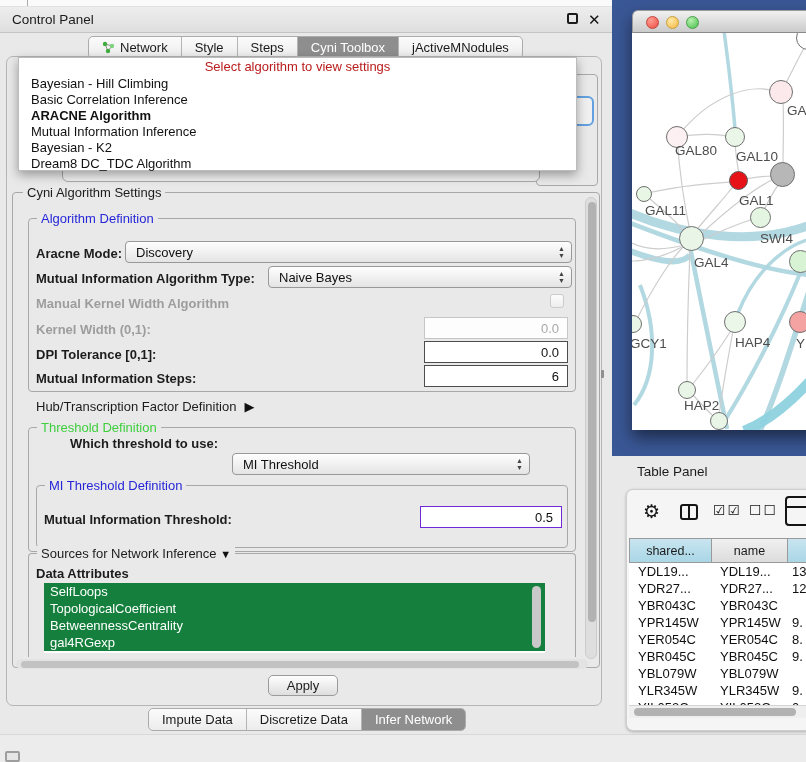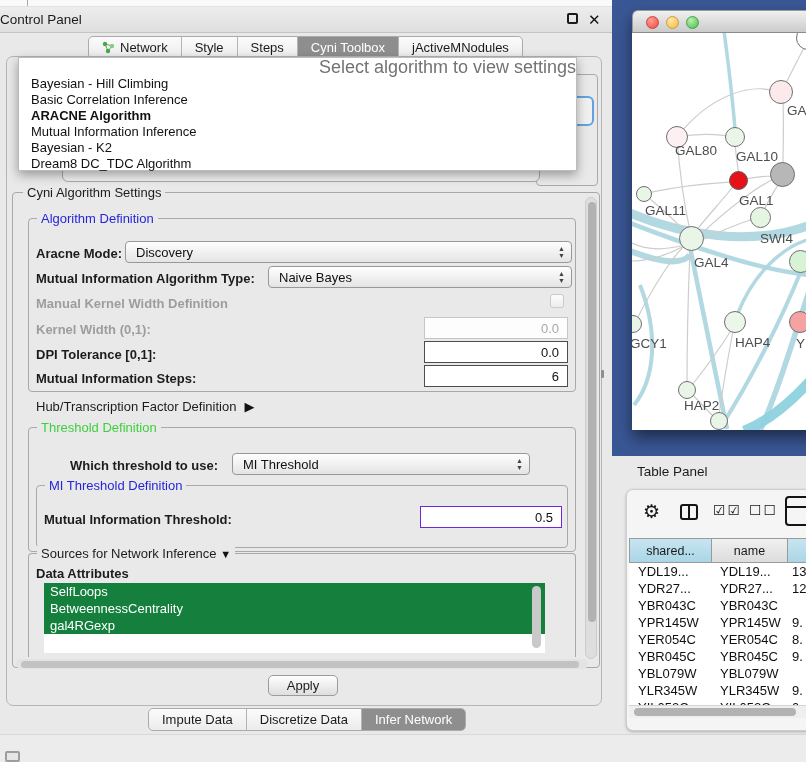--- a/index.html
+++ b/index.html
@@ -7,40 +7,40 @@
        font-family:"Liberation Sans","DejaVu Sans",sans-serif;font-size:13px;color:#1c1c1c;}
   .abs{position:absolute;box-sizing:border-box}
   
   #desktop{left:610px;top:0;width:196px;height:734px;background:#3a5795}
   #bottom-strip{left:0;top:734px;width:806px;height:28px;background:#ececec;border-top:1px solid #d8d8d8}
   
   #cp{left:0;top:0;width:612px;height:734px;background:#e9e9e9}
   #cp-topstrip{left:0;top:0;width:612px;height:7px;background:#fafafa;border-bottom:1px solid #e2e2e2}
   #cp-topstrip .tick{position:absolute;left:27px;top:0;width:1px;height:6px;background:#a9a9a9}
   #cp-titlebar{left:0;top:7px;width:612px;height:26px;background:linear-gradient(#ededed,#dfdfdf);border-bottom:1px solid #c4c4c4;display:flex;align-items:center}
-  #cp-title{margin-left:0;font-size:13.5px;color:#1b1b1b}
+  #cp-title{margin-left:12px;font-size:13.5px;color:#1b1b1b}
   .float-btn{left:567px;top:13px;width:11px;height:11px;border:2px solid #1b1b1b;border-radius:2px}
   .close-btn{left:588px;top:11px;font-weight:bold;font-size:15px;color:#111}
   
   .tabbar{display:flex;border:1px solid #ababab;border-radius:5px;overflow:hidden;background:linear-gradient(#fbfbfb,#ececec);height:23px;align-items:stretch}
   .tab{display:flex;align-items:center;padding:0 13px;border-right:1px solid #b4b4b4;font-size:13px;color:#1b1b1b;white-space:nowrap}
   .tab:last-child{border-right:none}
   .tab.sel{background:#8e8e8e;color:#fff}
   #top-tabs{left:88px;top:36px}
   #bottom-tabs{left:148px;top:708px}
   .neticon{width:13px;height:13px;margin-right:5px}
   
   #outer-panel{left:6px;top:56px;width:596px;height:650px;border:1px solid #b5b5b5;border-radius:7px;background:#e9e9e9}
   
   .frag-group{left:536px;top:74px;width:62px;height:112px;border:1px solid #a9a9a9;border-radius:4px}
   .frag-combo{left:560px;top:96px;width:34px;height:30px;border:2px solid #64a1e0;border-radius:6px;background:#f0f0f0}
   .frag-combo2{left:62px;top:158px;width:478px;height:24px;border:1px solid #a9a9a9;border-radius:6px;background:#f1f1f1}
   
   #algo-popup{left:18px;top:57px;width:559px;height:114px;background:#fff;border:1px solid #bcbcbc;box-shadow:0 4px 10px rgba(0,0,0,.35);z-index:30}
-  #algo-popup .prompt{height:18px;line-height:18px;text-align:right;color:#737373;font-size:18px}
+  #algo-popup .prompt{height:18px;line-height:18px;text-align:center;color:#b91c1c;font-size:13px}
   #algo-popup .item{height:16px;line-height:16px;padding-left:12px;font-size:13px;color:#111}
   #algo-popup .item.sel{font-weight:bold}
   
   .grp{border:1px solid #a8a8a8;border-radius:4px}
   .gt{position:absolute;top:-8px;left:8px;background:#e9e9e9;padding:0 4px;font-size:13px;white-space:nowrap}
   .gt.blue{color:#2626d8}
   .gt.green{color:#3ecf3e}
   .lbl{font-size:13px;font-weight:bold;white-space:nowrap;color:#1c1c1c}
   .lbl.dis{color:#9d9d9d}
   .plain{font-size:13px;white-space:nowrap;color:#1c1c1c}
@@ -173,21 +173,21 @@
       </span>
   </div>
   <span class="lbl abs" style="left:36px;top:271px">Mutual Information Algorithm Type:</span>
   <div class="combo abs" style="left:268px;top:266px;width:304px">
     <span>Naive Bayes</span>
     <span class="arrows">
         <span>▲</span>
         <span>▼</span>
       </span>
   </div>
-  <span class="lbl dis abs" style="left:36px;top:296px">Manual Kernel Width Definition</span>
+  <span class="lbl dis abs" style="left:36px;top:296px">Manual Kernel Width Algorithm</span>
   <div class="checkbox abs" style="left:550px;top:294px"></div>
   <span class="lbl dis abs" style="left:36px;top:322px">Kernel Width (0,1):</span>
   <div class="field dis abs" style="left:424px;top:317px;width:144px">
     <span>0.0</span>
   </div>
   <span class="lbl abs" style="left:36px;top:347px">DPI Tolerance [0,1]:</span>
   <div class="field strong abs" style="left:424px;top:341px;width:144px">
     <span>0.0</span>
   </div>
   <span class="lbl abs" style="left:36px;top:371px">Mutual Information Steps:</span>
@@ -196,21 +196,21 @@
   </div>
 
   <div class="abs" style="left:36px;top:399px;display:flex;align-items:center;gap:8px">
     <span class="plain">Hub/Transcription Factor Definition</span>
     <span style="font-size:13px;color:#111">▶</span>
   </div>
 
   <div class="grp abs" style="left:28px;top:427px;width:548px;height:125px">
     <span class="gt green">Threshold Definition</span>
   </div>
-  <span class="lbl abs" style="left:70px;top:458px">Which threshold to use:</span>
+  <span class="lbl abs" style="left:70px;top:436px">Which threshold to use:</span>
   <div class="combo abs" style="left:232px;top:453px;width:298px">
     <span>MI Threshold</span>
     <span class="arrows">
         <span>▲</span>
         <span>▼</span>
       </span>
   </div>
   <div class="grp abs" style="left:36px;top:485px;width:532px;height:63px">
     <span class="gt blue">MI Threshold Definition</span>
   </div>
@@ -221,20 +221,21 @@
 
   <div class="grp abs" style="left:28px;top:553px;width:548px;height:104px;border-bottom:none;border-radius:4px 4px 0 0">
     <span class="gt">
       <span>Sources for Network Inference</span>
       <span style="font-size:11px;color:#111">▼</span>
     </span>
   </div>
   <span class="lbl abs" style="left:36px;top:566px">Data Attributes</span>
   <div id="attr-list" class="abs" style="left:44px;top:583px;width:501px;height:70px">
     <div class="li">SelfLoops</div>
+    <div class="li">TopologicalCoefficient</div>
     <div class="li">BetweennessCentrality</div>
     <div class="li">gal4RGexp</div>
     <div class="sb-thumb abs" style="left:488px;top:3px;width:9px;height:62px;background:#c9c9c9"></div>
   </div>
 
   <div class="sb-track-h abs" style="left:16px;top:659px;width:572px;height:10px">
     <div class="sb-thumb abs" style="left:5px;top:1.5px;width:558px;height:7px;background:#c2c2c2"></div>
   </div>
 
   <div id="apply-btn" class="abs">

